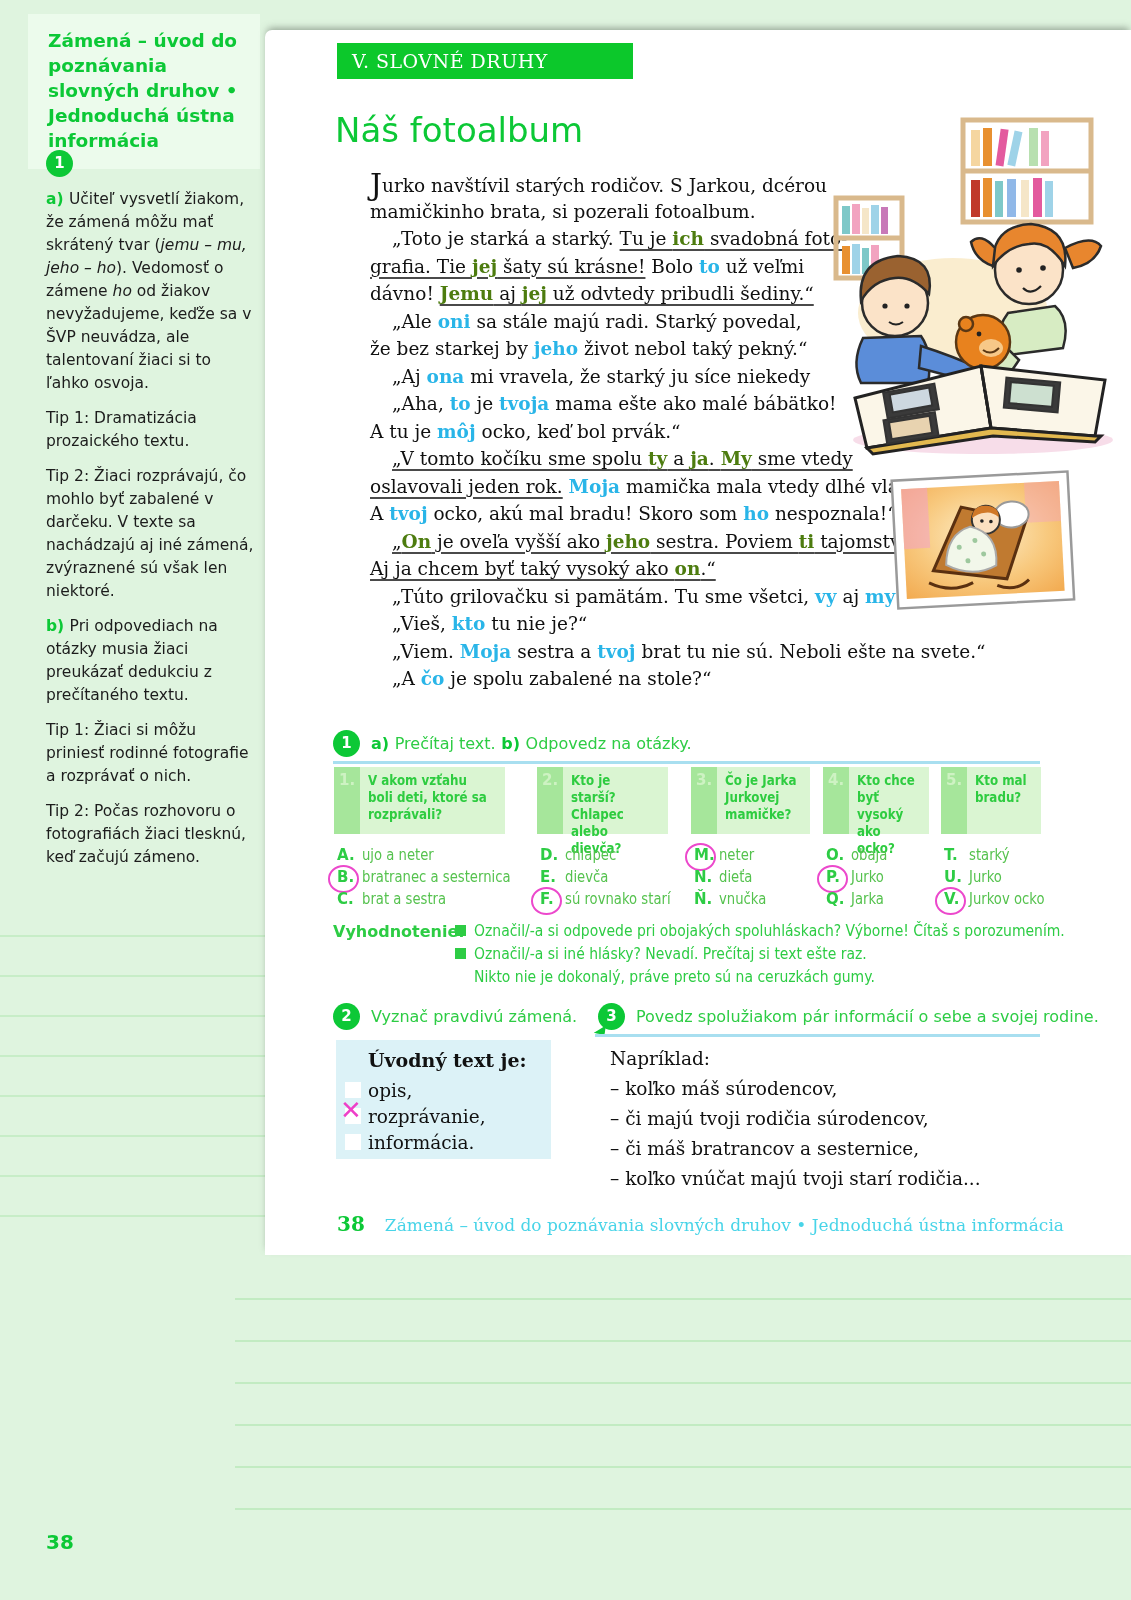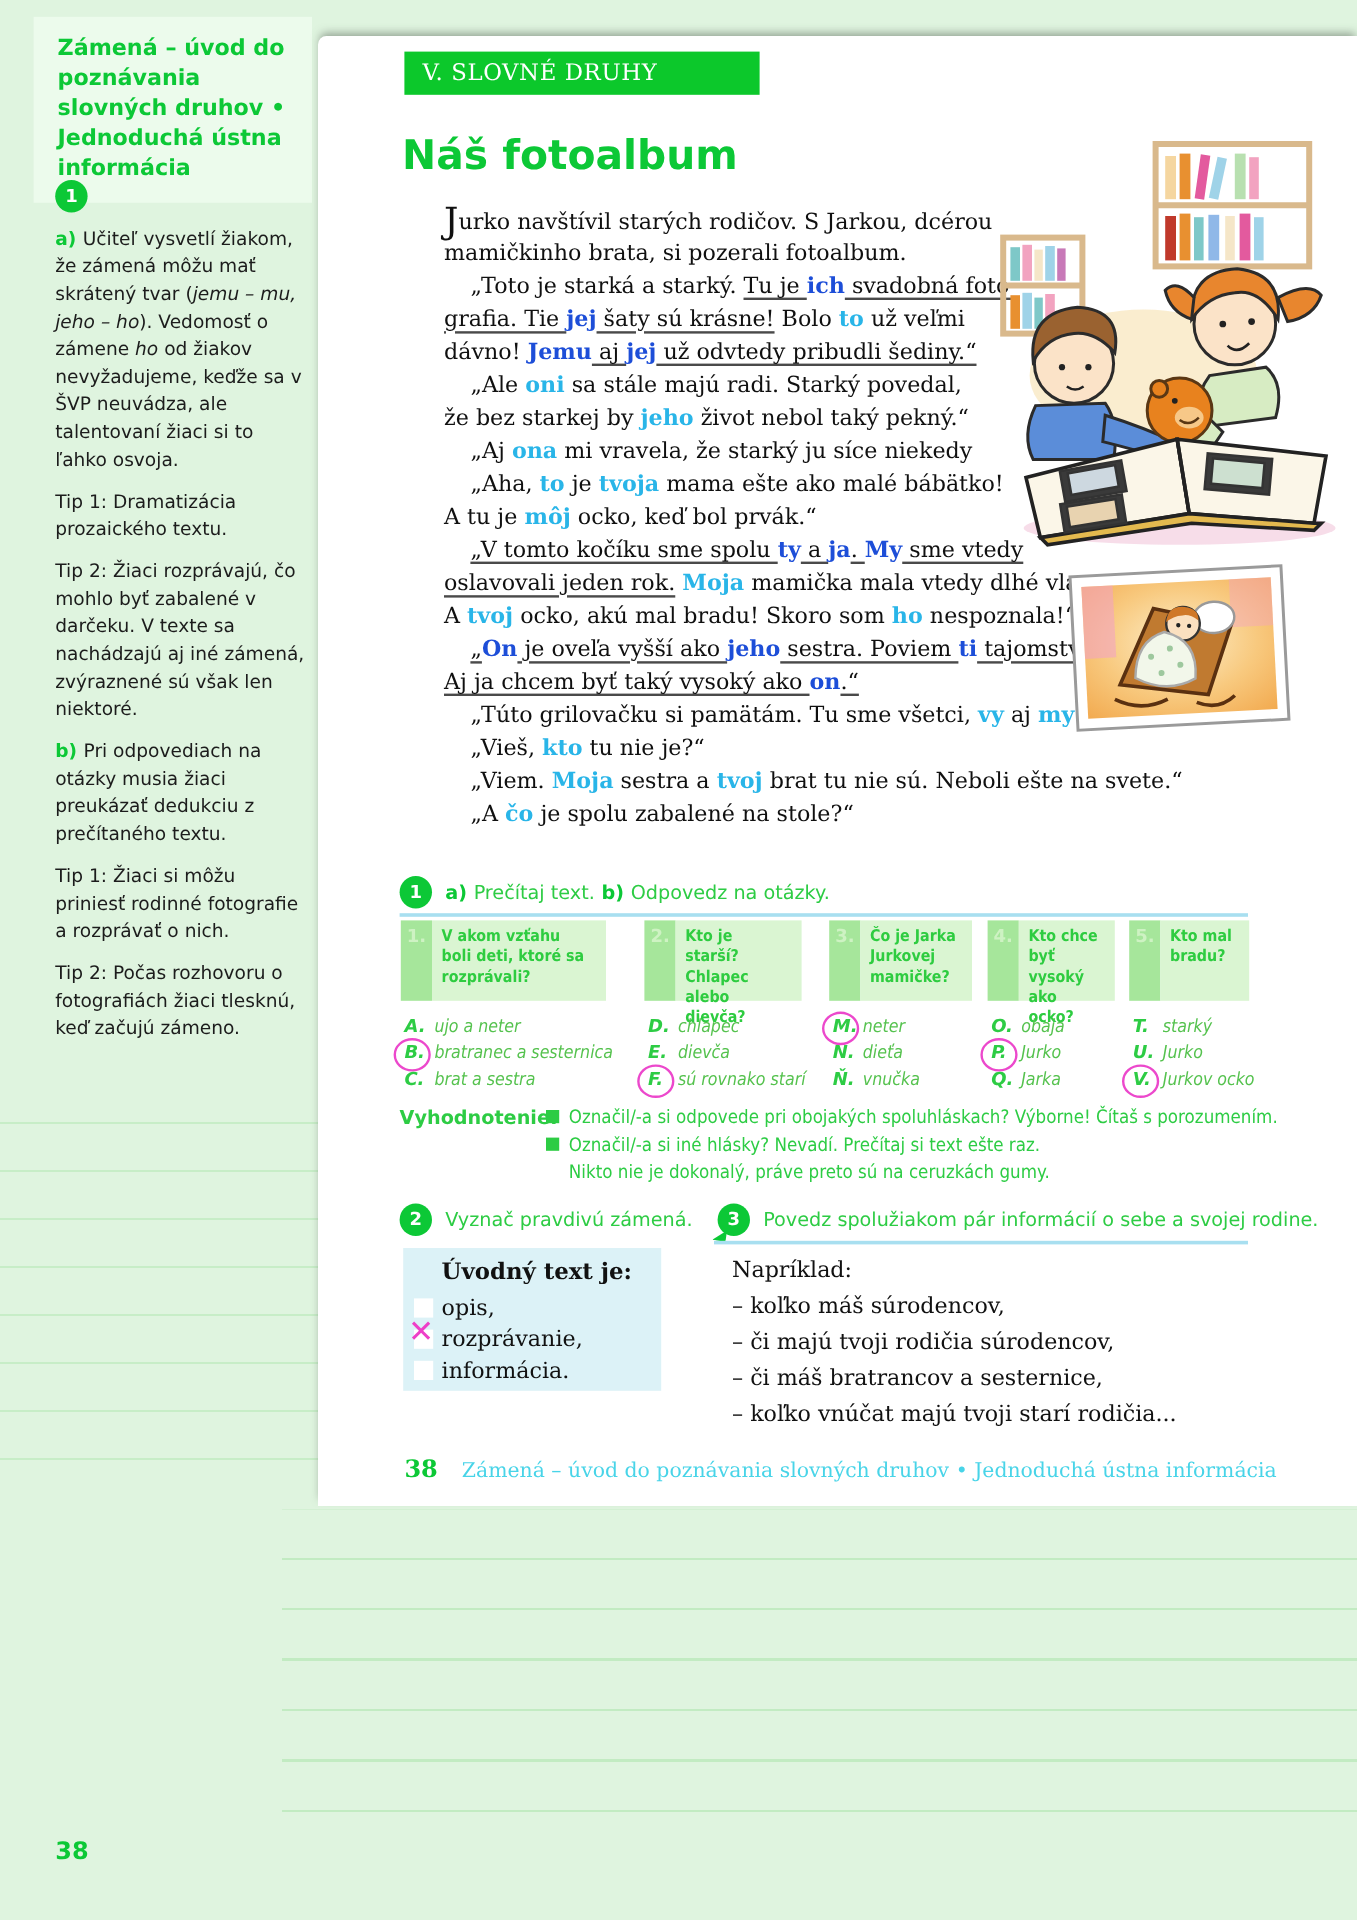--- a/index.html
+++ b/index.html
@@ -17,29 +17,29 @@
   .sidebar-lines { position:absolute; left:0; top:897px; width:265px; height:358px;
     background:repeating-linear-gradient(to bottom, transparent 0 38px, #c7edc7 38px 40px); }
 
   
   .seg-gb { color:#0cc836; font-weight:bold; }
   .seg-g  { color:#2dcc44; }
   .seg-bold { font-weight:normal; }
   .seg-italic { font-style:italic; }
   .seg-cyan { color:#29b5e8; font-weight:bold; }
   .seg-u { text-decoration:underline; text-decoration-thickness:1.5px; text-underline-offset:3.5px; text-decoration-color:#4a4a4a; }
-  .seg-ucyan { color:#1d4ed8; font-weight:bold; text-decoration-thickness:1.5px; text-underline-offset:3.5px; text-decoration-color:#4a4a4a; }
+  .seg-ucyan { color:#4d7c0f; font-weight:bold; text-decoration:underline; text-decoration-thickness:1.5px; text-underline-offset:3.5px; text-decoration-color:#4a4a4a; }
   .seg-cap { font-size:30px; line-height:1; vertical-align:-3px; }
 
   
   .main { position:absolute; left:265px; top:30px; width:866px; height:1225px; background:#ffffff;
     border-top-left-radius:7px; box-shadow:0 -4px 7px -2px rgba(90,100,90,.55);padding-left:37px; }
   .chapter-banner { position:absolute; left:72px; top:13px; width:296px; height:36px; background:#0cc82b;
     color:#fff; font-family:"DejaVu Serif", serif; font-size:19px; line-height:36px; padding-left:15px; letter-spacing:.5px; }
-  .page-title { position:absolute; left:70px; top:80px; color:#0cc836; font-size:34px; font-weight:bold; }
+  .page-title { position:absolute; left:70px; top:80px; color:#0cc836; font-size:34px; font-weight:normal; }
 
   .story { position:absolute; left:72px; top:140px; width:745px; font-family:"DejaVu Serif", serif;
     font-size:18.5px; line-height:27.5px; color:#101010;margin-left:33px; }
   .story .line { height:27.5px; white-space:nowrap; }
   .story .line.indent { padding-left:22px; }
 
   .illus-kids { position:absolute; left:568px; top:68px; width:290px; height:362px; }
   .illus-baby { position:absolute; left:622px; top:438px; width:192px; height:148px; }
 
   .ex-header { position:absolute; display:flex; align-items:center; gap:11px; }
@@ -49,21 +49,21 @@
     background:#0cc836; clip-path:polygon(0 100%, 85% 0, 100% 85%); transform:rotate(18deg); }
   .ex-label { color:#2dcc44; font-size:16px; white-space:nowrap; }
   .cyan-rule { position:absolute; height:3px; background:#a8dff0; }
 
   
   .questions { position:absolute; left:0; top:737px; width:866px; }
   .qblock { position:absolute; top:0; display:flex; height:67px; }
   .qnum { width:26px; background:#a6e69b; color:#cef2c3; font-weight:bold; font-size:15px; padding:4px 0 0 5px; }
   .qtext { flex:1; background:#daf5d2; color:#2ecc40; font-weight:bold; font-size:13.5px; line-height:17px; padding:5px 2px 0 8px; }
   .qtext > span { display:inline-block; transform:scaleX(.88); transform-origin:left top; white-space:pre-line; }
-  .answers { position:absolute; top:78px;font-style:italic; }
+  .answers { position:absolute; top:78px; }
   .ans { position:relative; height:22px; white-space:nowrap; }
   .ak { position:relative; display:inline-block; width:28px; color:#2dcc44; font-weight:bold; font-size:15px; padding-left:3px; }
   .ak.circled::before { content:''; position:absolute; left:-6px; top:-3px; width:27px; height:24px;
     border:2.5px solid #ec48cc; border-radius:50%; }
   .at { display:inline-block; color:#55c24e; font-size:15px; transform:scaleX(.88); transform-origin:left; }
 
   
   .eval { position:absolute; left:68px; top:892px; font-size:15.5px; }
   .eval-label { position:absolute; left:0; top:0; color:#2dcc44; font-weight:bold; font-size:16px; }
   .eval-rows { position:absolute; left:122px; top:0; width:600px; }

